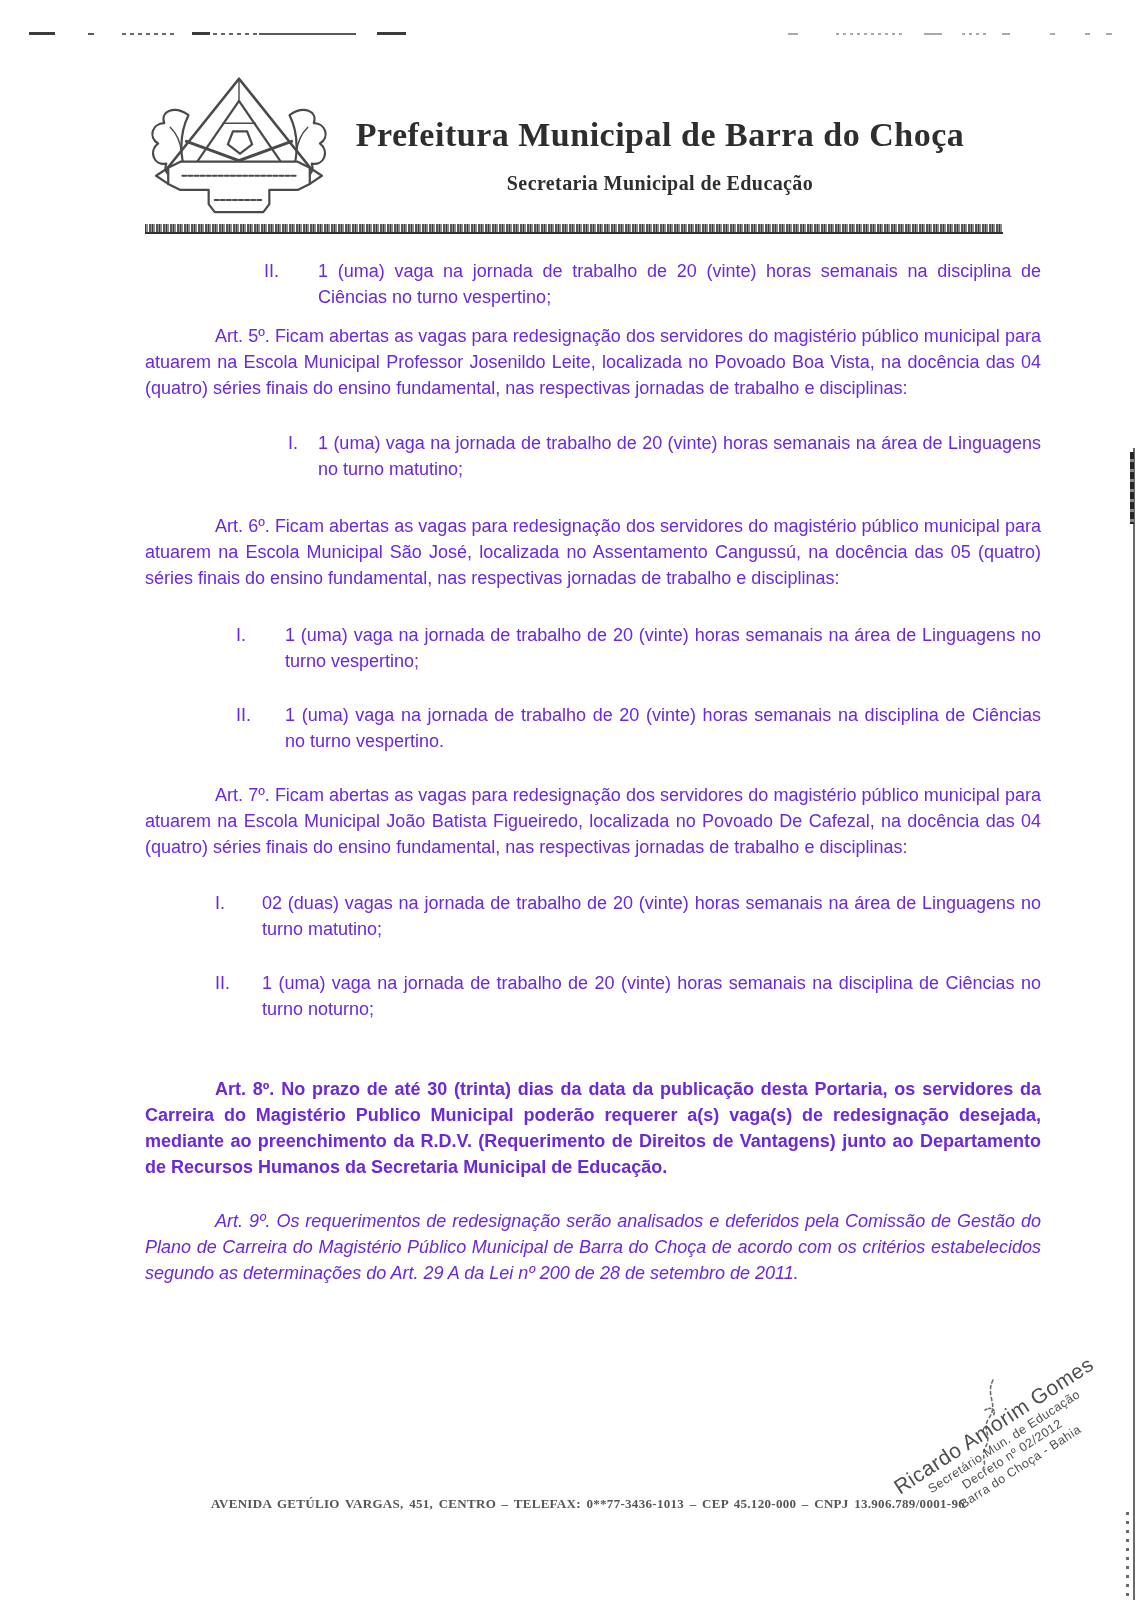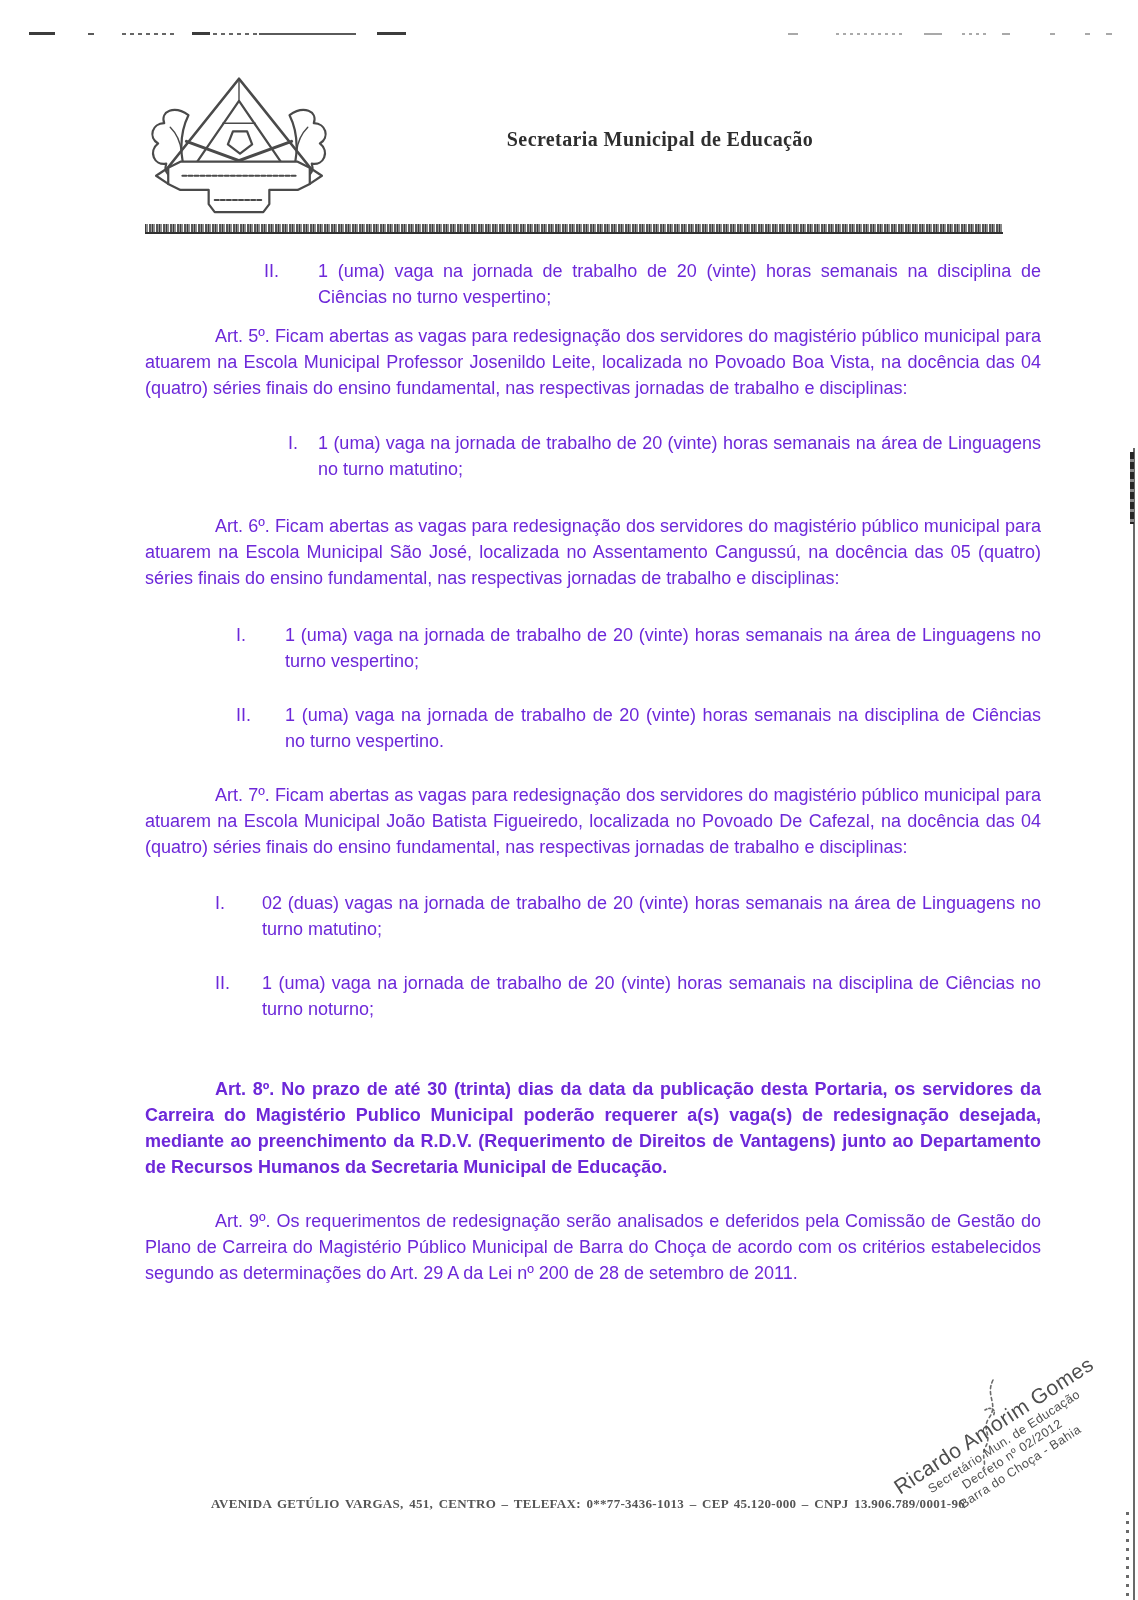--- a/index.html
+++ b/index.html
@@ -19,38 +19,38 @@
   .vline{position:absolute;left:1133px;top:448px;width:2px;height:1152px;background:#4f4f4f;opacity:.85;}
   .vline-top{position:absolute;left:1130px;top:452px;width:4px;height:72px;
     background:repeating-linear-gradient(180deg,#262626 0 7px,#8a8a8a 7px 10px);}
   .vline-dots{position:absolute;left:1126px;top:1512px;width:3px;height:86px;
     background:repeating-linear-gradient(180deg,#6a6a6a 0 3px,transparent 3px 9px);}
   
   .logo{position:absolute;left:148px;top:70px;width:182px;height:158px;}
   .titlebox{position:absolute;left:330px;top:116px;width:660px;text-align:center;
     font-family:"Liberation Serif", serif;color:#2e2e2e;}
   .org{font-size:34px;font-weight:700;letter-spacing:.5px;white-space:nowrap;}
-  .dept{font-size:20px;font-weight:700;margin-top:12px;letter-spacing:.4px;}
+  .dept{font-size:20px;font-weight:700;margin-top:18px;letter-spacing:.4px;}
   .rule{position:absolute;left:145px;top:224px;width:858px;height:8px;
     background:repeating-linear-gradient(90deg,#3a3a3a 0 1px,#8a8a8a 1px 3px,#ffffff 3px 4px,#555 4px 6px,#9a9a9a 6px 7px);
     border-bottom:2px solid #303030;}
   
   .content{position:absolute;left:145px;top:245px;width:896px;
     font-size:18px;line-height:26px;color:#6d28d9;text-align:justify;}
   .block{position:relative;}
   .para{text-indent:70px;}
   .li .mk{position:absolute;top:0;}
   .ind1{padding-left:173px;} .ind1 .mk{left:119px;}
   .ind2{padding-left:173px;} .ind2 .mk{left:143px;}
   .ind3{padding-left:140px;} .ind3 .mk{left:91px;}
   .ind4{padding-left:117px;} .ind4 .mk{left:70px;}
   .b0{margin-top:13px;} .b1{margin-top:13px;} .b2{margin-top:29px;}
   .b3{margin-top:31px;} .b4{margin-top:31px;} .b5{margin-top:28px;}
   .b6{margin-top:28px;} .b7{margin-top:30px;} .b8{margin-top:28px;}
-  .b9{margin-top:54px;font-weight:bold;} .b10{margin-top:28px;}
+  .b9{margin-top:54px;font-weight:bold;} .b10{margin-top:28px;font-style:italic;}
   
   .footer{position:absolute;left:0;top:1496px;width:1138px;padding-left:38px;box-sizing:border-box;
     text-align:center;font-family:"Liberation Serif", serif;font-weight:700;
     font-size:13px;color:#555;letter-spacing:.3px;word-spacing:2px;}
   .footer .l2{margin-top:5px;}
   
   .stamp{position:absolute;left:880px;top:1410px;width:252px;
     transform:rotate(-33deg);transform-origin:50% 50%;
     text-align:center;color:#4e4e4e;letter-spacing:.5px;}
   .stamp .name{font-size:21px;line-height:24px;}
@@ -102,20 +102,21 @@
     <path d="M84,60 L98,60 L103,73 L91,82 L79,73 Z" fill="#ffffff"></path>
 
     <path d="M32,90 L148,90 L160,96 L160,112 L148,118 L120,118 L120,132 L114,140 L66,140 L60,132 L60,118 L32,118 L20,112 L20,96 Z" fill="#ffffff"></path>
     <path d="M20,96 L8,104 L20,112"></path>
     <path d="M160,96 L172,104 L160,112"></path>
     <path d="M34,104 L146,104" stroke-width="2" stroke-dasharray="4 2"></path>
     <path d="M66,128 L114,128" stroke-width="2" stroke-dasharray="4 2"></path>
   </svg>
 
   <div class="titlebox">
+    <div class="org">Prefeitura Municipal de Barra do Choça</div>
     <div class="dept">Secretaria Municipal de Educação</div>
   </div>
   <div class="rule"></div>
 
   <div class="content">
 
     <div class="block li ind1 b0">
       <span class="mk">II.</span>
       <span>1 (uma) vaga na jornada de trabalho de 20 (vinte) horas semanais na disciplina de Ciências no turno vespertino;</span>
     </div>

